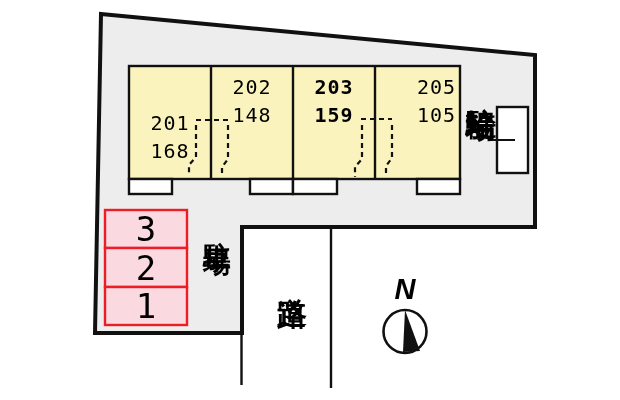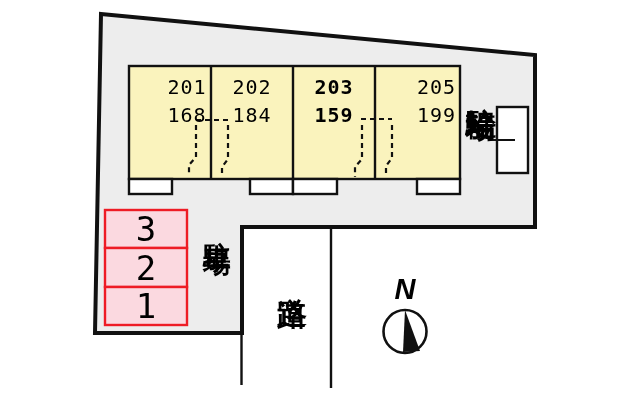--- a/index.html
+++ b/index.html
@@ -86,35 +86,35 @@
     <line class="leader" x1="488" y1="140" x2="515" y2="140"></line>
 
     <rect class="parking-space" x="105" y="210" width="82" height="38" fill="#fbd9e0"></rect>
     <rect class="parking-space" x="105" y="248" width="82" height="39" fill="#fbd9e0"></rect>
     <rect class="parking-space" x="105" y="287" width="82" height="38" fill="#fbd9e0"></rect>
 
     <circle class="compass-circle" cx="405" cy="331.5" r="21.5"></circle>
     <polygon class="compass-needle" points="405,310 420,351 403,352"></polygon>
   </svg>
 
-  <div class="unit-label" style="left:146px;width:82px;">
+  <div class="unit-label" style="left:129px;width:82px;margin-top:36px;">
     <div>201</div>
     <div>168</div>
   </div>
   <div class="unit-label" style="left:211px;width:82px;text-align:center;">
     <div>202</div>
-    <div>184</div>
+    <div>148</div>
   </div>
   <div class="unit-label" style="left:293px;width:82px;font-weight:bold;">
     <div>203</div>
     <div>159</div>
   </div>
   <div class="unit-label" style="left:394px;width:85px;">
     <div>205</div>
-    <div>199</div>
+    <div>105</div>
   </div>
 
   <div class="v-label bike-label">駐輪場</div>
   <div class="v-label car-label">駐車場</div>
   <div class="v-label road-label">道路</div>
 
   <div class="stall-num" style="top:210px;height:38px;">3</div>
   <div class="stall-num" style="top:248px;height:39px;">2</div>
   <div class="stall-num" style="top:287px;height:38px;">1</div>
 

